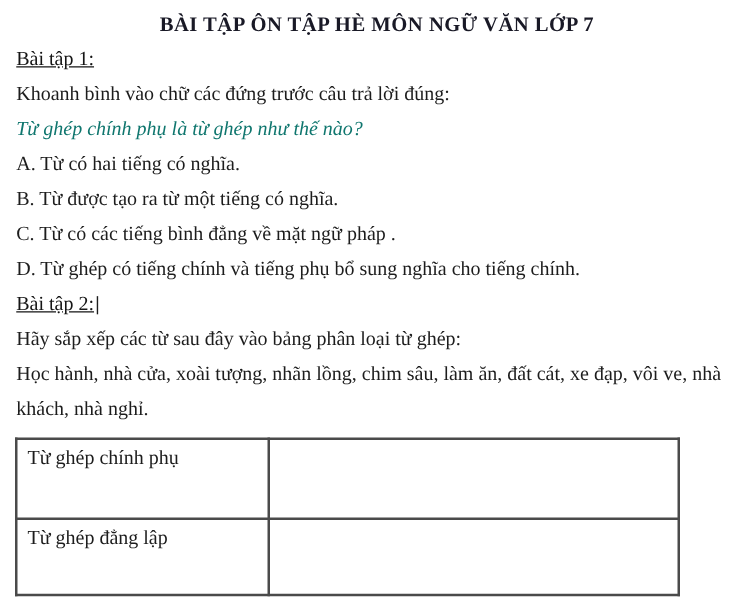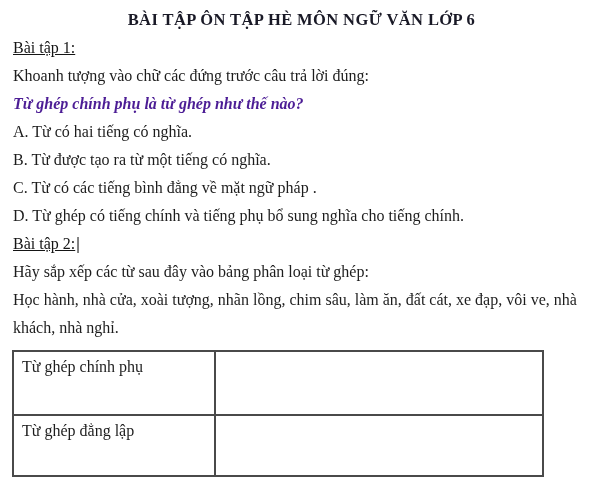--- a/index.html
+++ b/index.html
@@ -35,23 +35,23 @@
   .heading-text {
     font-weight: normal;
     text-decoration: underline;
     color: #151515;
   }
   .caret {
     font-weight: bold;
     margin-left: 1px;
   }
   .question {
-    font-weight: bold;
+    font-weight: normal;
     font-style: italic;
-    color: #4c1d95;
+    color: #0f766e;
   }
   .wordlist {
     max-width: 575px;
   }
   table.classify {
     border-collapse: collapse;
     table-layout: fixed;
     width: 532px;
     margin-top: 8px;
     margin-left: -1px;
@@ -65,27 +65,27 @@
   }
   td.label-cell { width: 184px; }
   tr.row-1 td { height: 56px; }
   tr.row-2 td { height: 53px; }
 </style>
 </head>
 <body>
 
 <div class="page">
 
-  <h1 class="doc-title">BÀI TẬP ÔN TẬP HÈ MÔN NGỮ VĂN LỚP 6</h1>
+  <h1 class="doc-title">BÀI TẬP ÔN TẬP HÈ MÔN NGỮ VĂN LỚP 7</h1>
 
   <p class="line">
     <span class="heading-text">Bài tập 1:</span>
   </p>
 
-  <p class="line">Khoanh tượng vào chữ các đứng trước câu trả lời đúng:</p>
+  <p class="line">Khoanh bình vào chữ các đứng trước câu trả lời đúng:</p>
 
   <p class="line question">Từ ghép chính phụ là từ ghép như thế nào?</p>
 
   <p class="line">A. Từ có hai tiếng có nghĩa.</p>
 
   <p class="line">B. Từ được tạo ra từ một tiếng có nghĩa.</p>
 
   <p class="line">C. Từ có các tiếng bình đẳng về mặt ngữ pháp .</p>
 
   <p class="line">D. Từ ghép có tiếng chính và tiếng phụ bổ sung nghĩa cho tiếng chính.</p>

